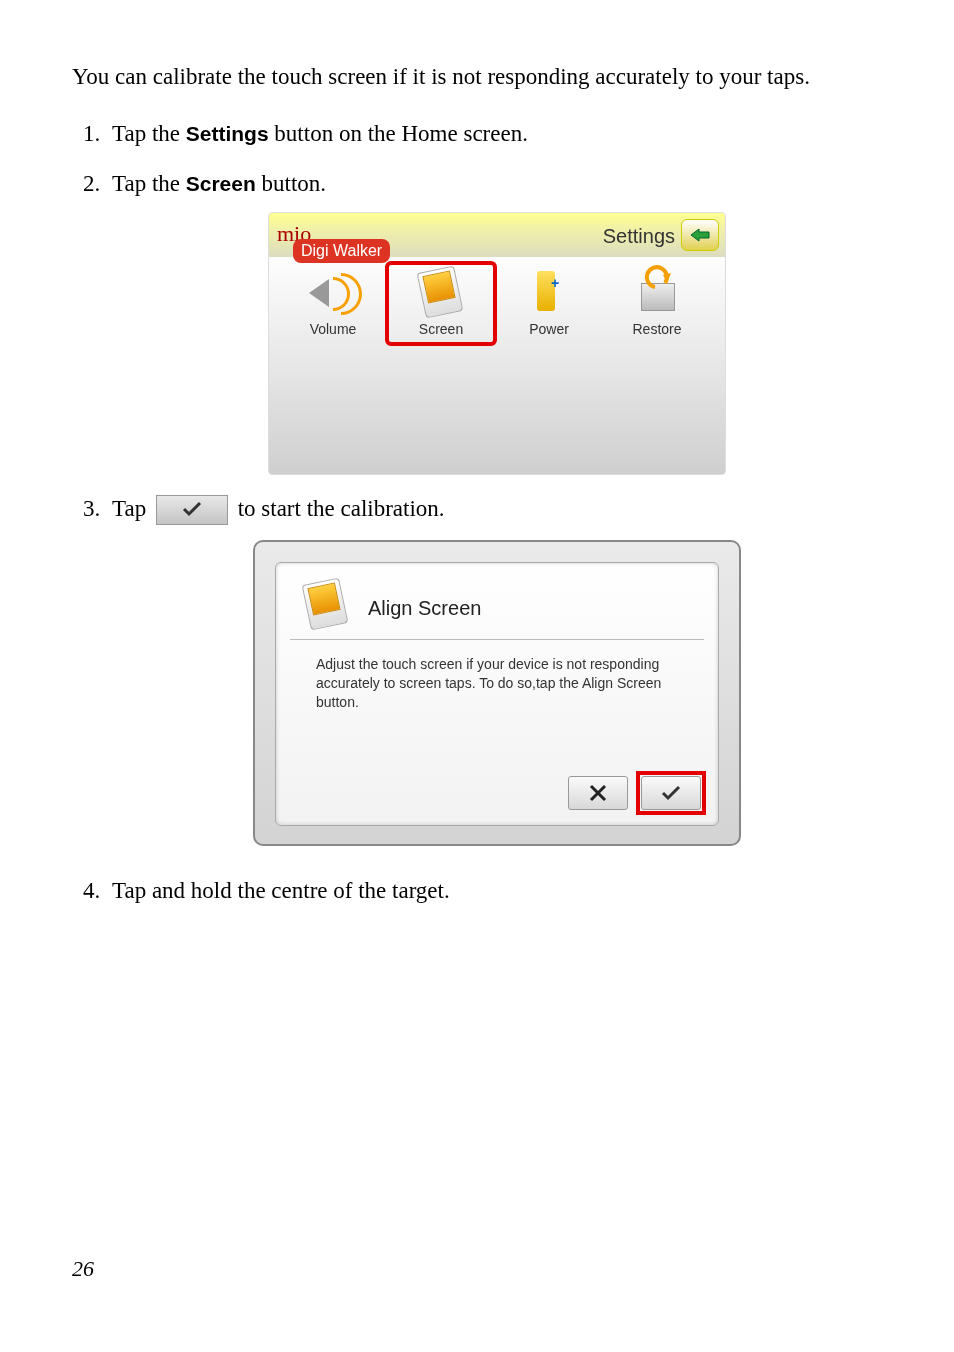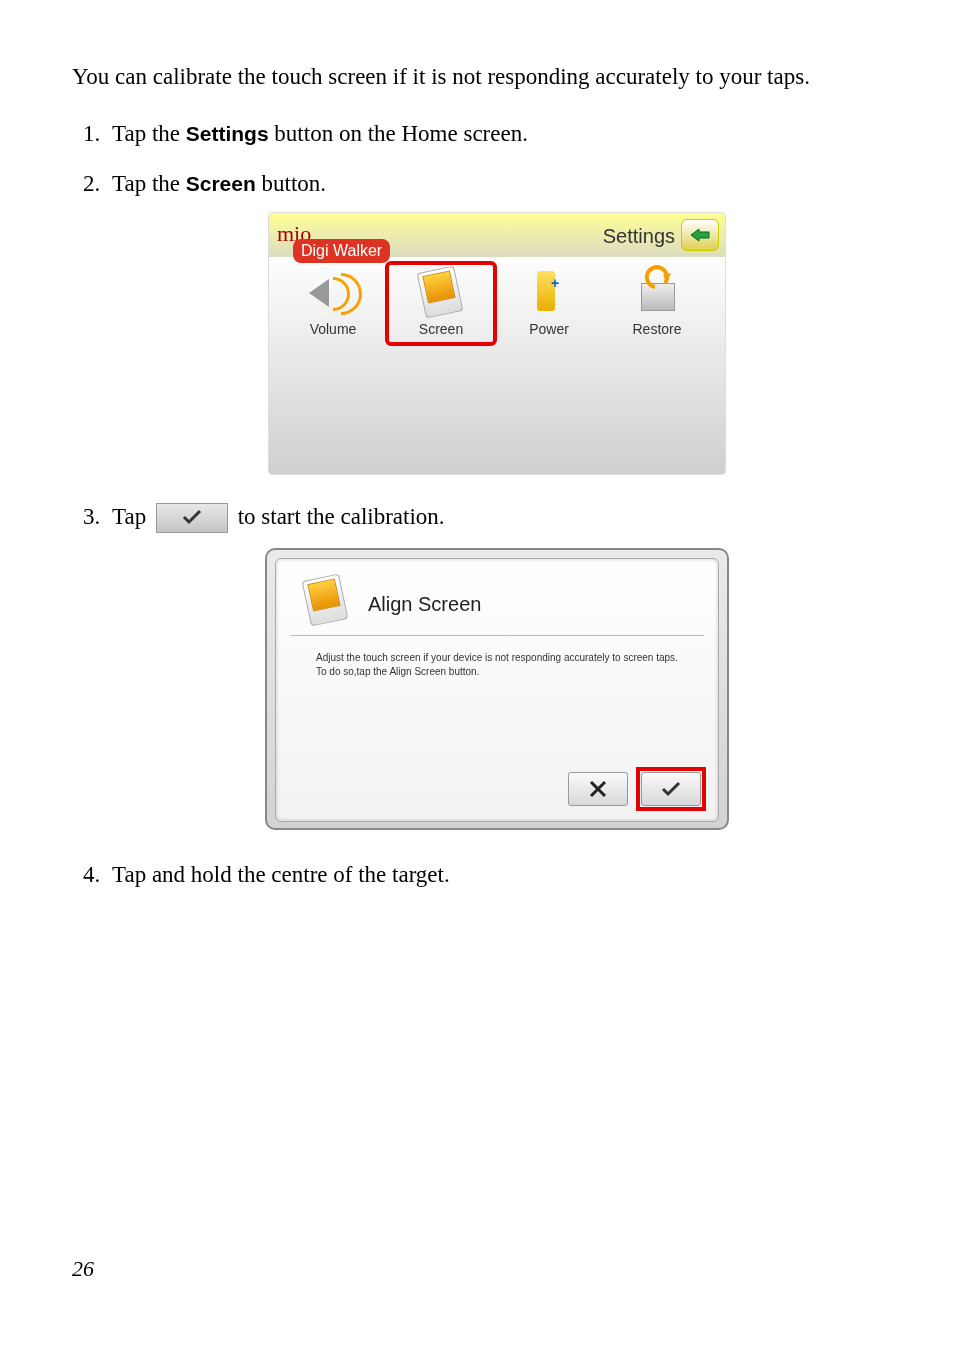--- a/index.html
+++ b/index.html
@@ -28,21 +28,21 @@
     width:70px; height:28px;
     border:1px solid #999;
     background:linear-gradient(#e8e8e8,#c4c4c4);
     text-align:center; line-height:26px;
     margin:0 4px;
   }
   .chk { display:inline-block; transform:translateY(1px); }
 
   
   .shot-settings {
-    width:456px; height:261px; margin:10px auto 25px auto;
+    width:456px; height:261px; margin:10px auto 17px auto;
     border:1px solid #ddd;
     background:linear-gradient(#f5f5f5 0%, #fdfdfd 18%, #e6e6e6 60%, #cfcfcf 100%);
     border-radius:4px;
     position:relative;
     font-family:"Trebuchet MS", Verdana, Arial, sans-serif;
   }
   .shot-settings .titlebar {
     height:44px;
     background:linear-gradient(#ffff90, #f0f0aa 40%, #dcdcc0 100%);
     border-radius:4px 4px 0 0;
@@ -97,34 +97,34 @@
   .flg .f2 { position:absolute; left:18px; top:22px; width:30px; height:18px; background:linear-gradient(-45deg,#c00 25%,#00247d 25% 50%,#c00 50% 75%,#00247d 75%); transform:skewY(-8deg); border-radius:2px; }
   .rst { position:relative; }
   .rst .box { position:absolute; left:12px; top:16px; width:32px; height:26px; background:linear-gradient(#eee,#bbb); border:1px solid #999; }
   .rst svg { position:absolute; left:14px; top:-2px; }
 
   
   .shot-align {
     width:460px; height:278px; margin:14px auto 28px auto;
     border:2px solid #888; border-radius:10px;
     background:linear-gradient(#eaeaea,#d3d3d3);
-    padding:0;
+    padding:12px;
     font-family:"Trebuchet MS", Verdana, Arial, sans-serif;
   }
   .align-inner {
     margin:8px; height:calc(100% - 16px);
     background:linear-gradient(#fff,#f2f2f2);
     border:1px solid #aaa; border-radius:6px;
     position:relative;
     box-shadow:inset 0 0 4px rgba(0,0,0,.2);
   }
   .align-inner .hicon { position:absolute; left:22px; top:16px; width:56px; height:56px; }
   .align-inner .htitle { position:absolute; left:92px; top:30px; font-size:20px; color:#222; }
   .align-inner .hdiv { position:absolute; left:14px; right:14px; top:76px; height:1px; background:#bbb; }
-  .align-inner .desc { position:absolute; left:40px; right:40px; top:92px; font-size:10px; color:#333; line-height:1.35; }
+  .align-inner .desc { position:absolute; left:40px; right:40px; top:92px; font-size:14px; color:#333; line-height:1.35; }
   .align-btns { position:absolute; right:12px; bottom:10px; display:flex; gap:8px; align-items:center; }
   .smbtn { width:58px; height:32px; border:1px solid #999; background:linear-gradient(#fafafa,#d8d8d8); border-radius:3px; display:flex; align-items:center; justify-content:center; }
   .sel-red { border:4px solid #e30000; padding:1px; }
 
   .page-num {
     position:absolute; left:72px; bottom:70px;
     font-style:italic; font-size:22px; font-family:Liberation Serif, serif;
   }
 </style>
 </head>

